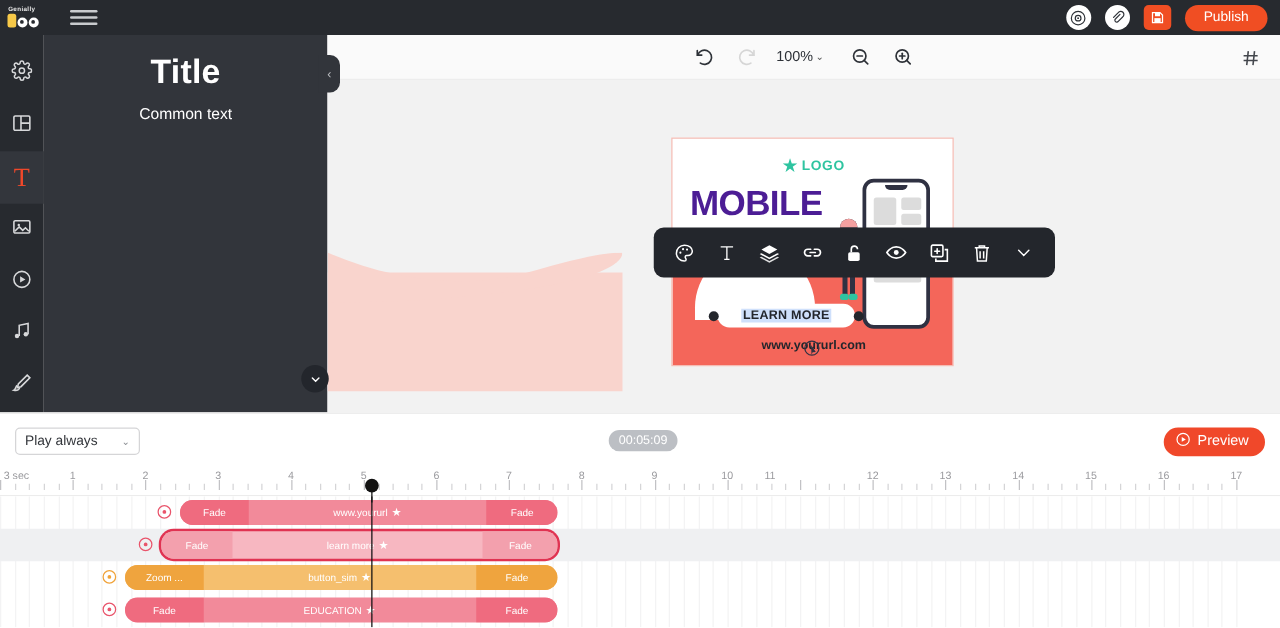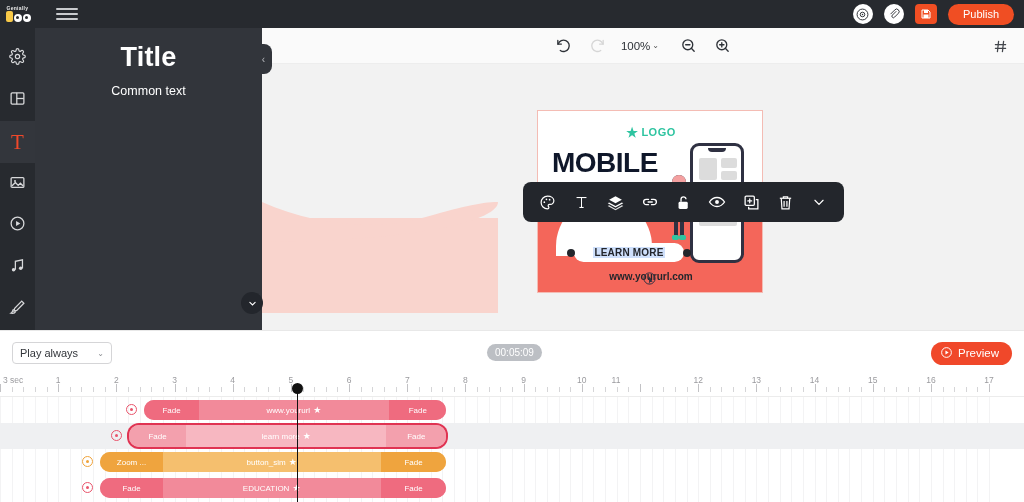--- a/index.html
+++ b/index.html
@@ -99,21 +99,21 @@
     clip-path: path("M0,0 C50,22 110,30 160,16 C196,6 218,0 236,0 L236,40 L0,40 Z");
   }
   .slide {
     position:absolute; left:275px; top:82px; width:226px; height:183px;
     background:#fff; border:1px solid #f4bcb4; overflow:hidden;
   }
   .slide-logo { position:absolute; top:14px; left:0; width:226px; text-align:center;
     font-size:11px; font-weight:bold; color:#2ec4a0; letter-spacing:.5px;}
   .star-g { color:#2ec4a0; font-size:13px; vertical-align:-1px; margin-right:3px;}
   .slide-mobile { position:absolute; top:38px; left:14px; font-size:28px; font-weight:bold;
-    color:#0f172a; letter-spacing:-.5px; line-height:1;}
+    color:#4c1d95; letter-spacing:-.5px; line-height:1;}
   .slide-bottom { position:absolute; left:0; bottom:0; width:226px; height:86px; background:#f4665a;}
   .white-arc { position:absolute; left:18px; bottom:36px; width:96px; height:58px; background:#fff; border-radius:48px 48px 0 0;}
   .phone {
     position:absolute; right:18px; top:32px; width:54px; height:120px;
     background:#fff; border:3px solid #2f3142; border-radius:9px;
   }
   .phone .notch { position:absolute; left:50%; transform:translateX(-50%); top:2px; width:18px; height:4px; background:#2f3142; border-radius:0 0 4px 4px;}
   .phone .blk { position:absolute; background:#dcdcdc; border-radius:2px;}
   .person { position:absolute; right:70px; top:62px; width:26px; height:72px;}
   .learn-wrap { position:absolute; left:36px; bottom:30px; width:110px; height:19px;}

